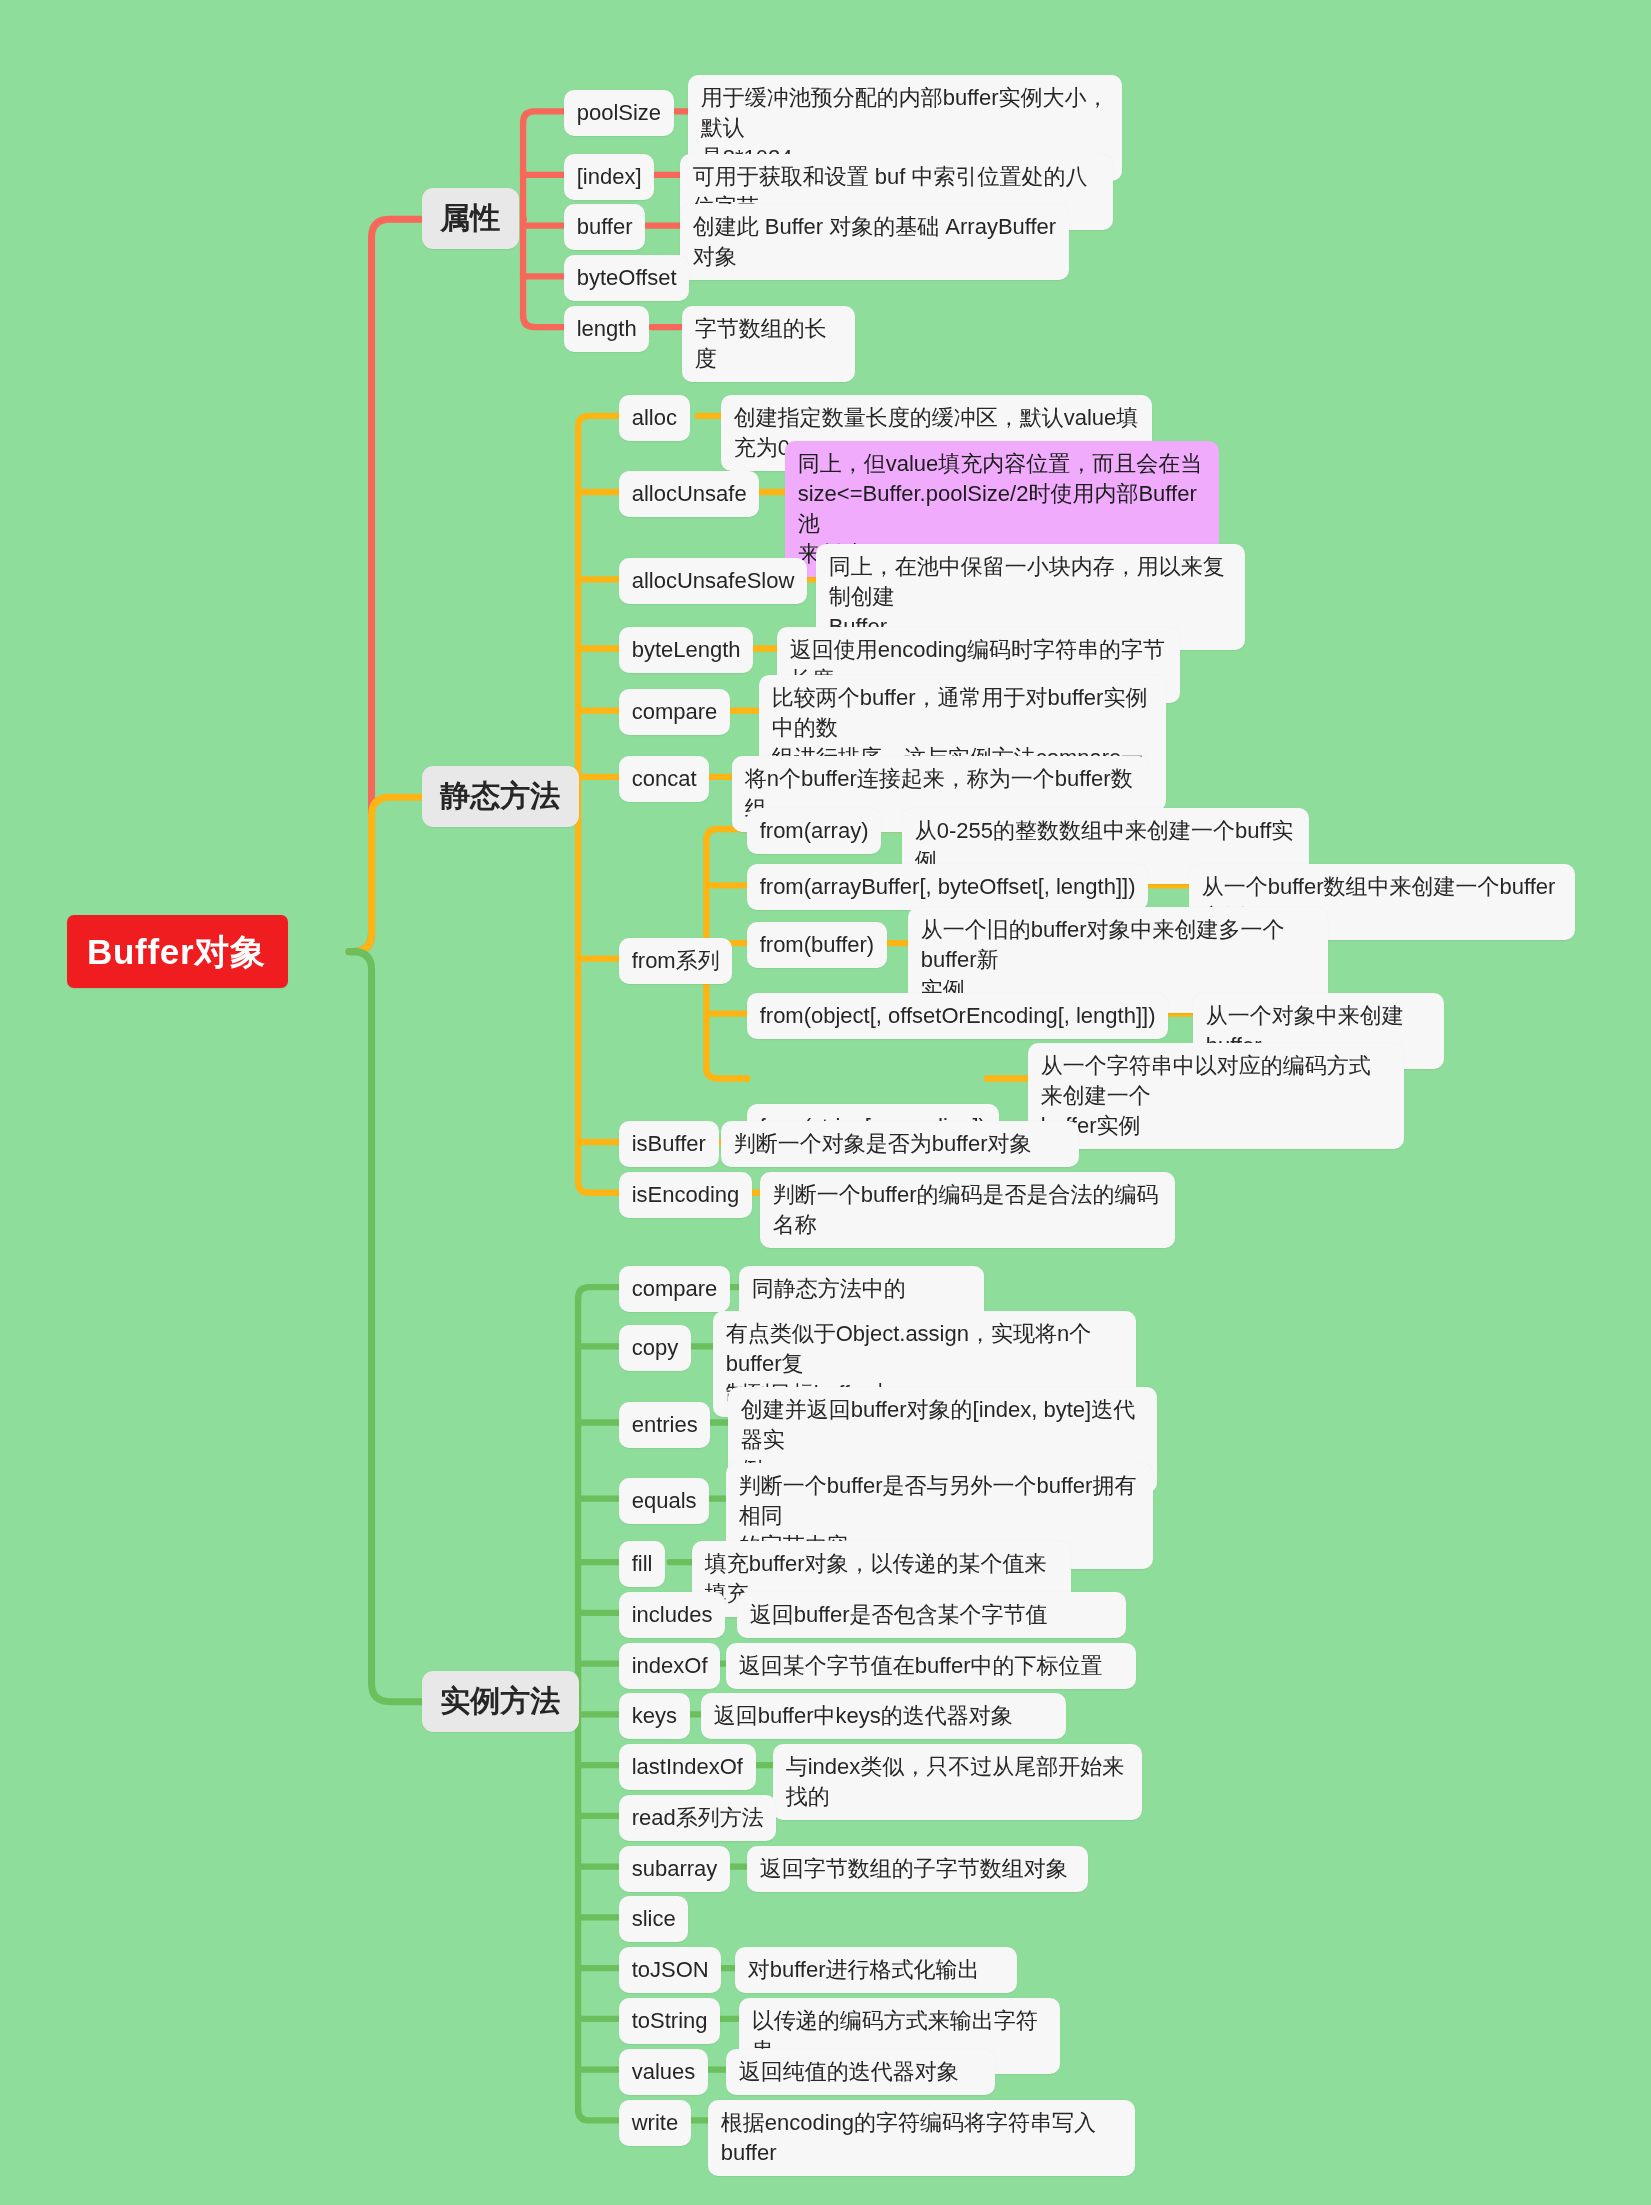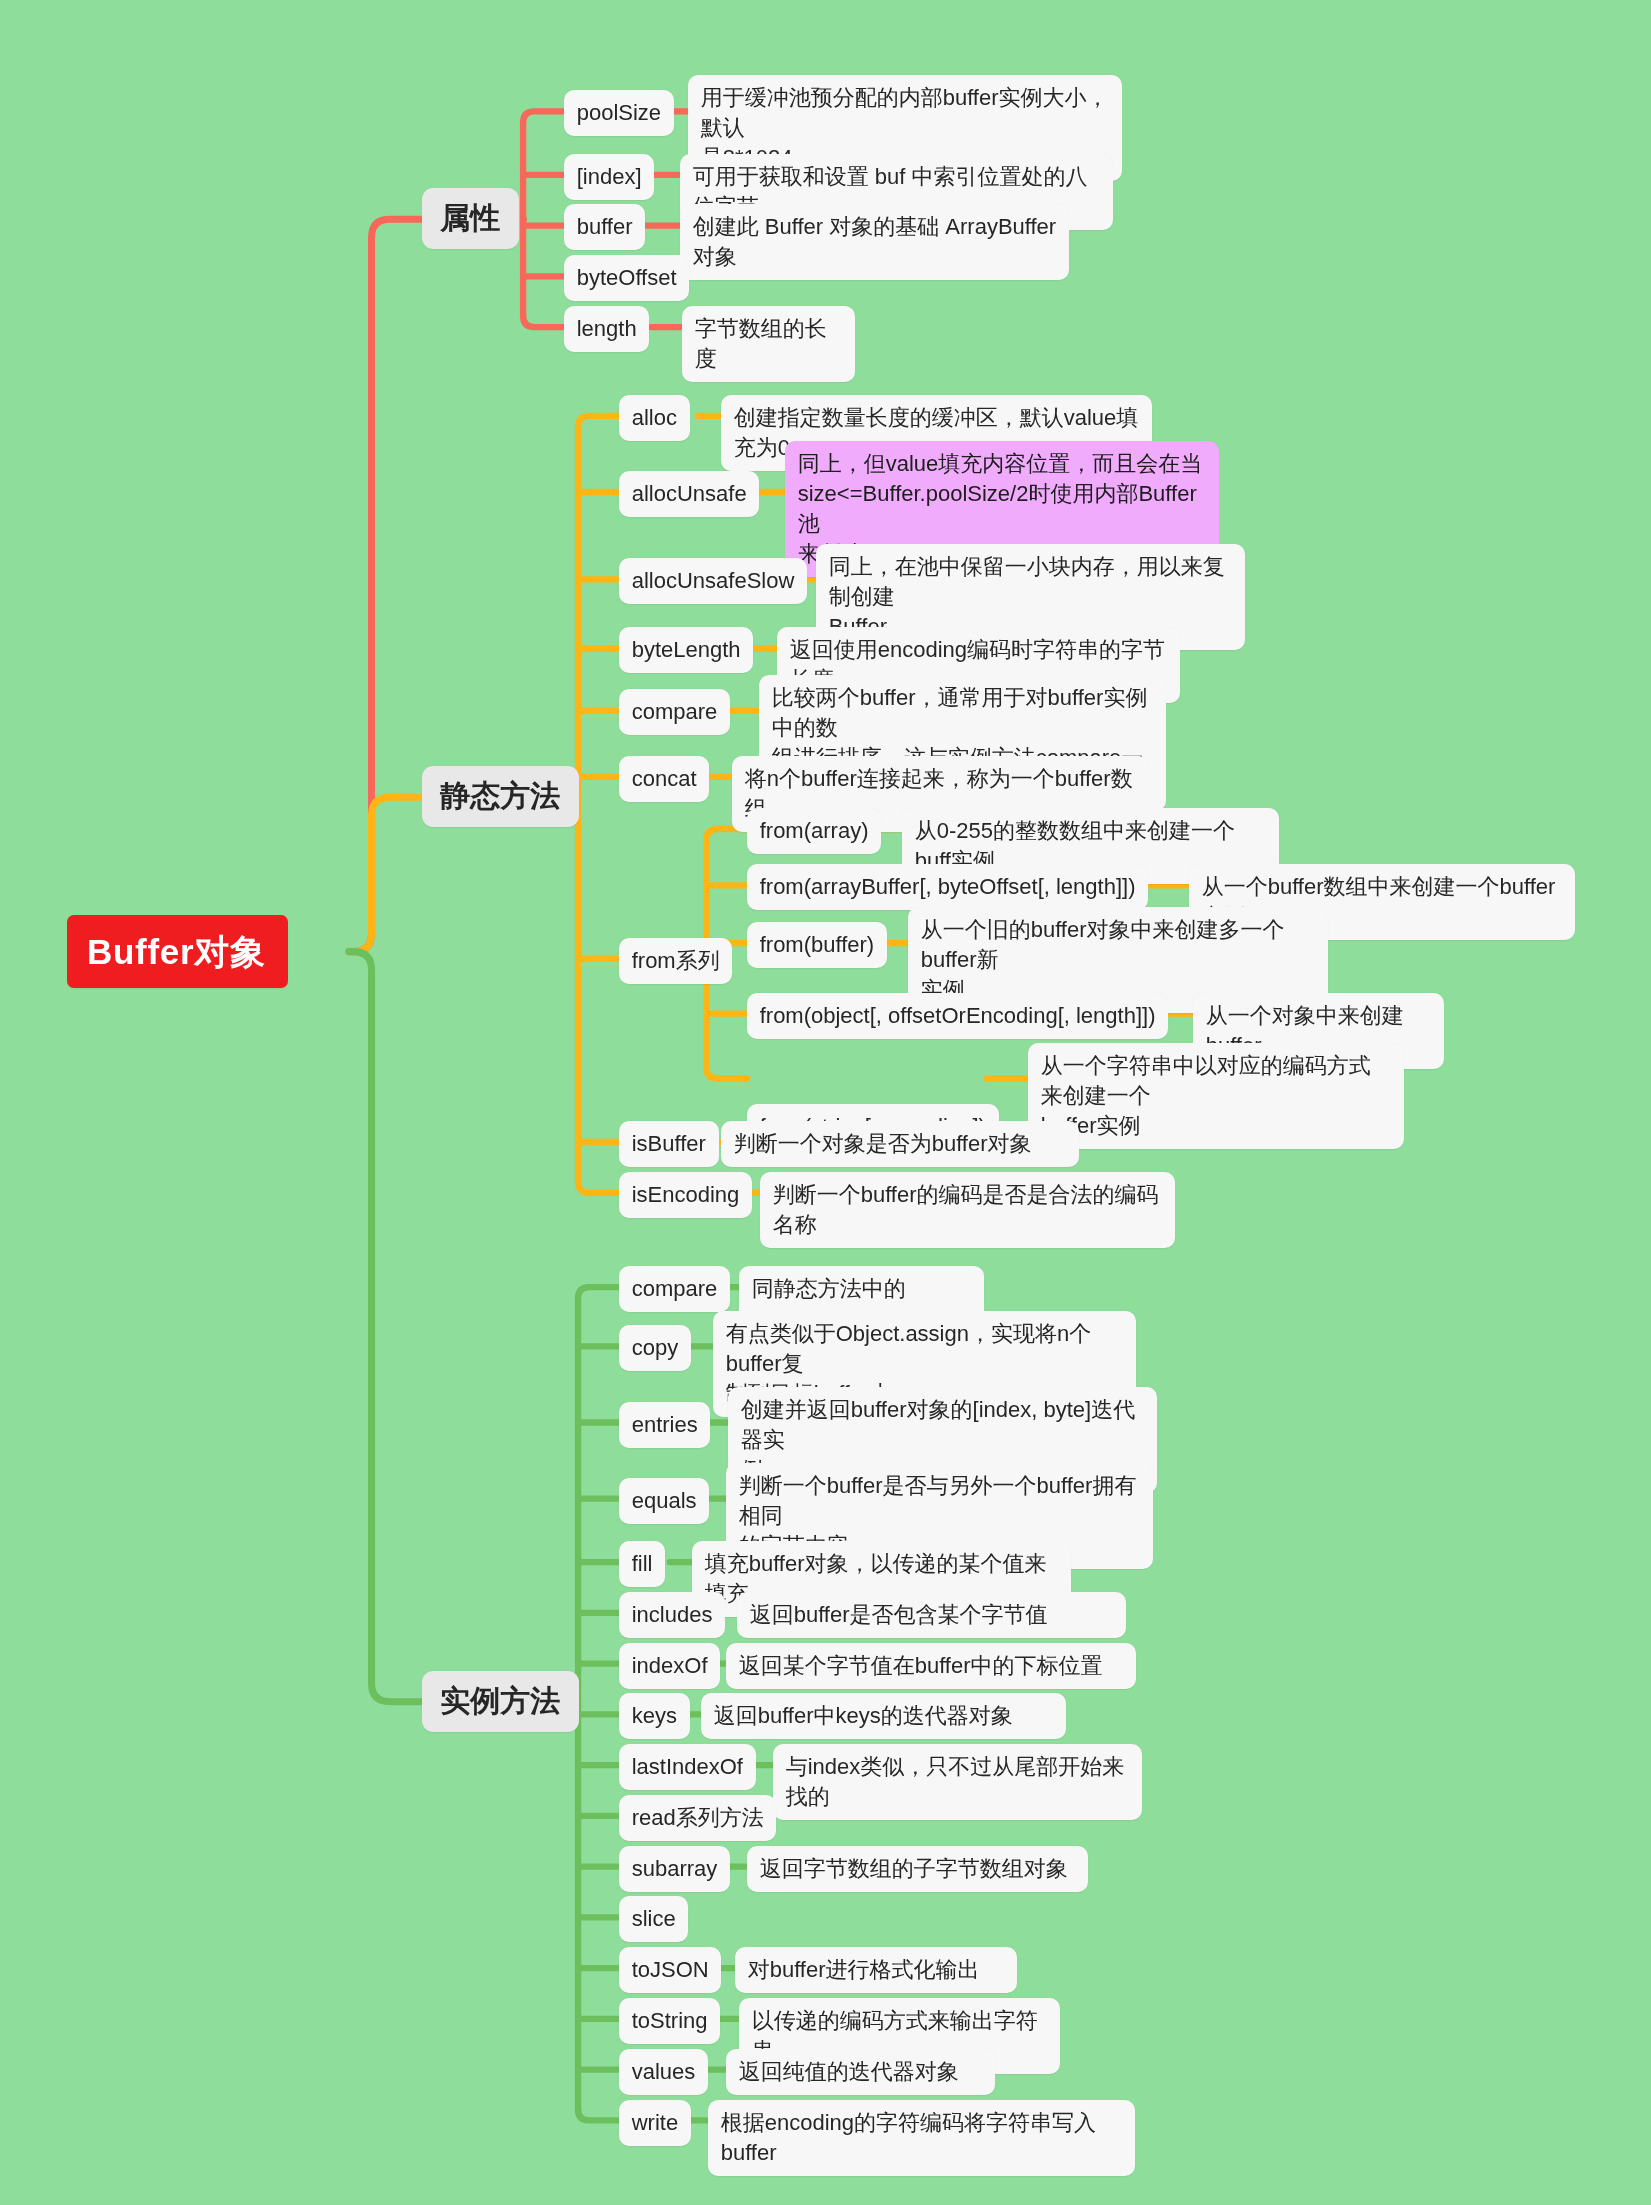--- a/index.html
+++ b/index.html
@@ -158,21 +158,21 @@
 Buffer</span></div>
       <div class="node " style="left: 619px; top: 627px;"><span class="txt">byteLength</span></div>
       <div class="node " style="left: 777px; top: 627px; width: 403px;"><span class="txt">返回使用encoding编码时字符串的字节长度</span></div>
       <div class="node " style="left: 619px; top: 689px;"><span class="txt">compare</span></div>
       <div class="node " style="left: 759px; top: 675px; width: 407px;"><span class="txt">比较两个buffer，通常用于对buffer实例中的数
 组进行排序，这与实例方法compare一样</span></div>
       <div class="node " style="left: 619px; top: 756px;"><span class="txt">concat</span></div>
       <div class="node " style="left: 732px; top: 756px; width: 417px;"><span class="txt">将n个buffer连接起来，称为一个buffer数组</span></div>
       <div class="node " style="left: 619px; top: 938px;"><span class="txt">from系列</span></div>
       <div class="node " style="left: 747px; top: 808px;"><span class="txt">from(array)</span></div>
-      <div class="node " style="left: 902px; top: 808px; width: 377px;"><span class="txt">从0-255的整数数组中来创建一个buff实例</span></div>
+      <div class="node " style="left: 902px; top: 808px; width: 407px;"><span class="txt">从0-255的整数数组中来创建一个buff实例</span></div>
       <div class="node " style="left: 747px; top: 864px;"><span class="txt">from(arrayBuffer[, byteOffset[, length]])</span></div>
       <div class="node " style="left: 1189px; top: 864px; width: 386px;"><span class="txt">从一个buffer数组中来创建一个buffer实例</span></div>
       <div class="node " style="left: 747px; top: 922px;"><span class="txt">from(buffer)</span></div>
       <div class="node " style="left: 908px; top: 907px; width: 420px;"><span class="txt">从一个旧的buffer对象中来创建多一个buffer新
 实例</span></div>
       <div class="node " style="left: 747px; top: 993px;"><span class="txt">from(object[, offsetOrEncoding[, length]])</span></div>
       <div class="node " style="left: 1193px; top: 993px; width: 251px;"><span class="txt">从一个对象中来创建buffer</span></div>
       <div class="node " style="left: 747px; top: 1104px;"><span class="txt">from(string[, encoding])</span></div>
       <div class="node " style="left: 1028px; top: 1043px; width: 376px;"><span class="txt">从一个字符串中以对应的编码方式来创建一个
 buffer实例</span></div>

